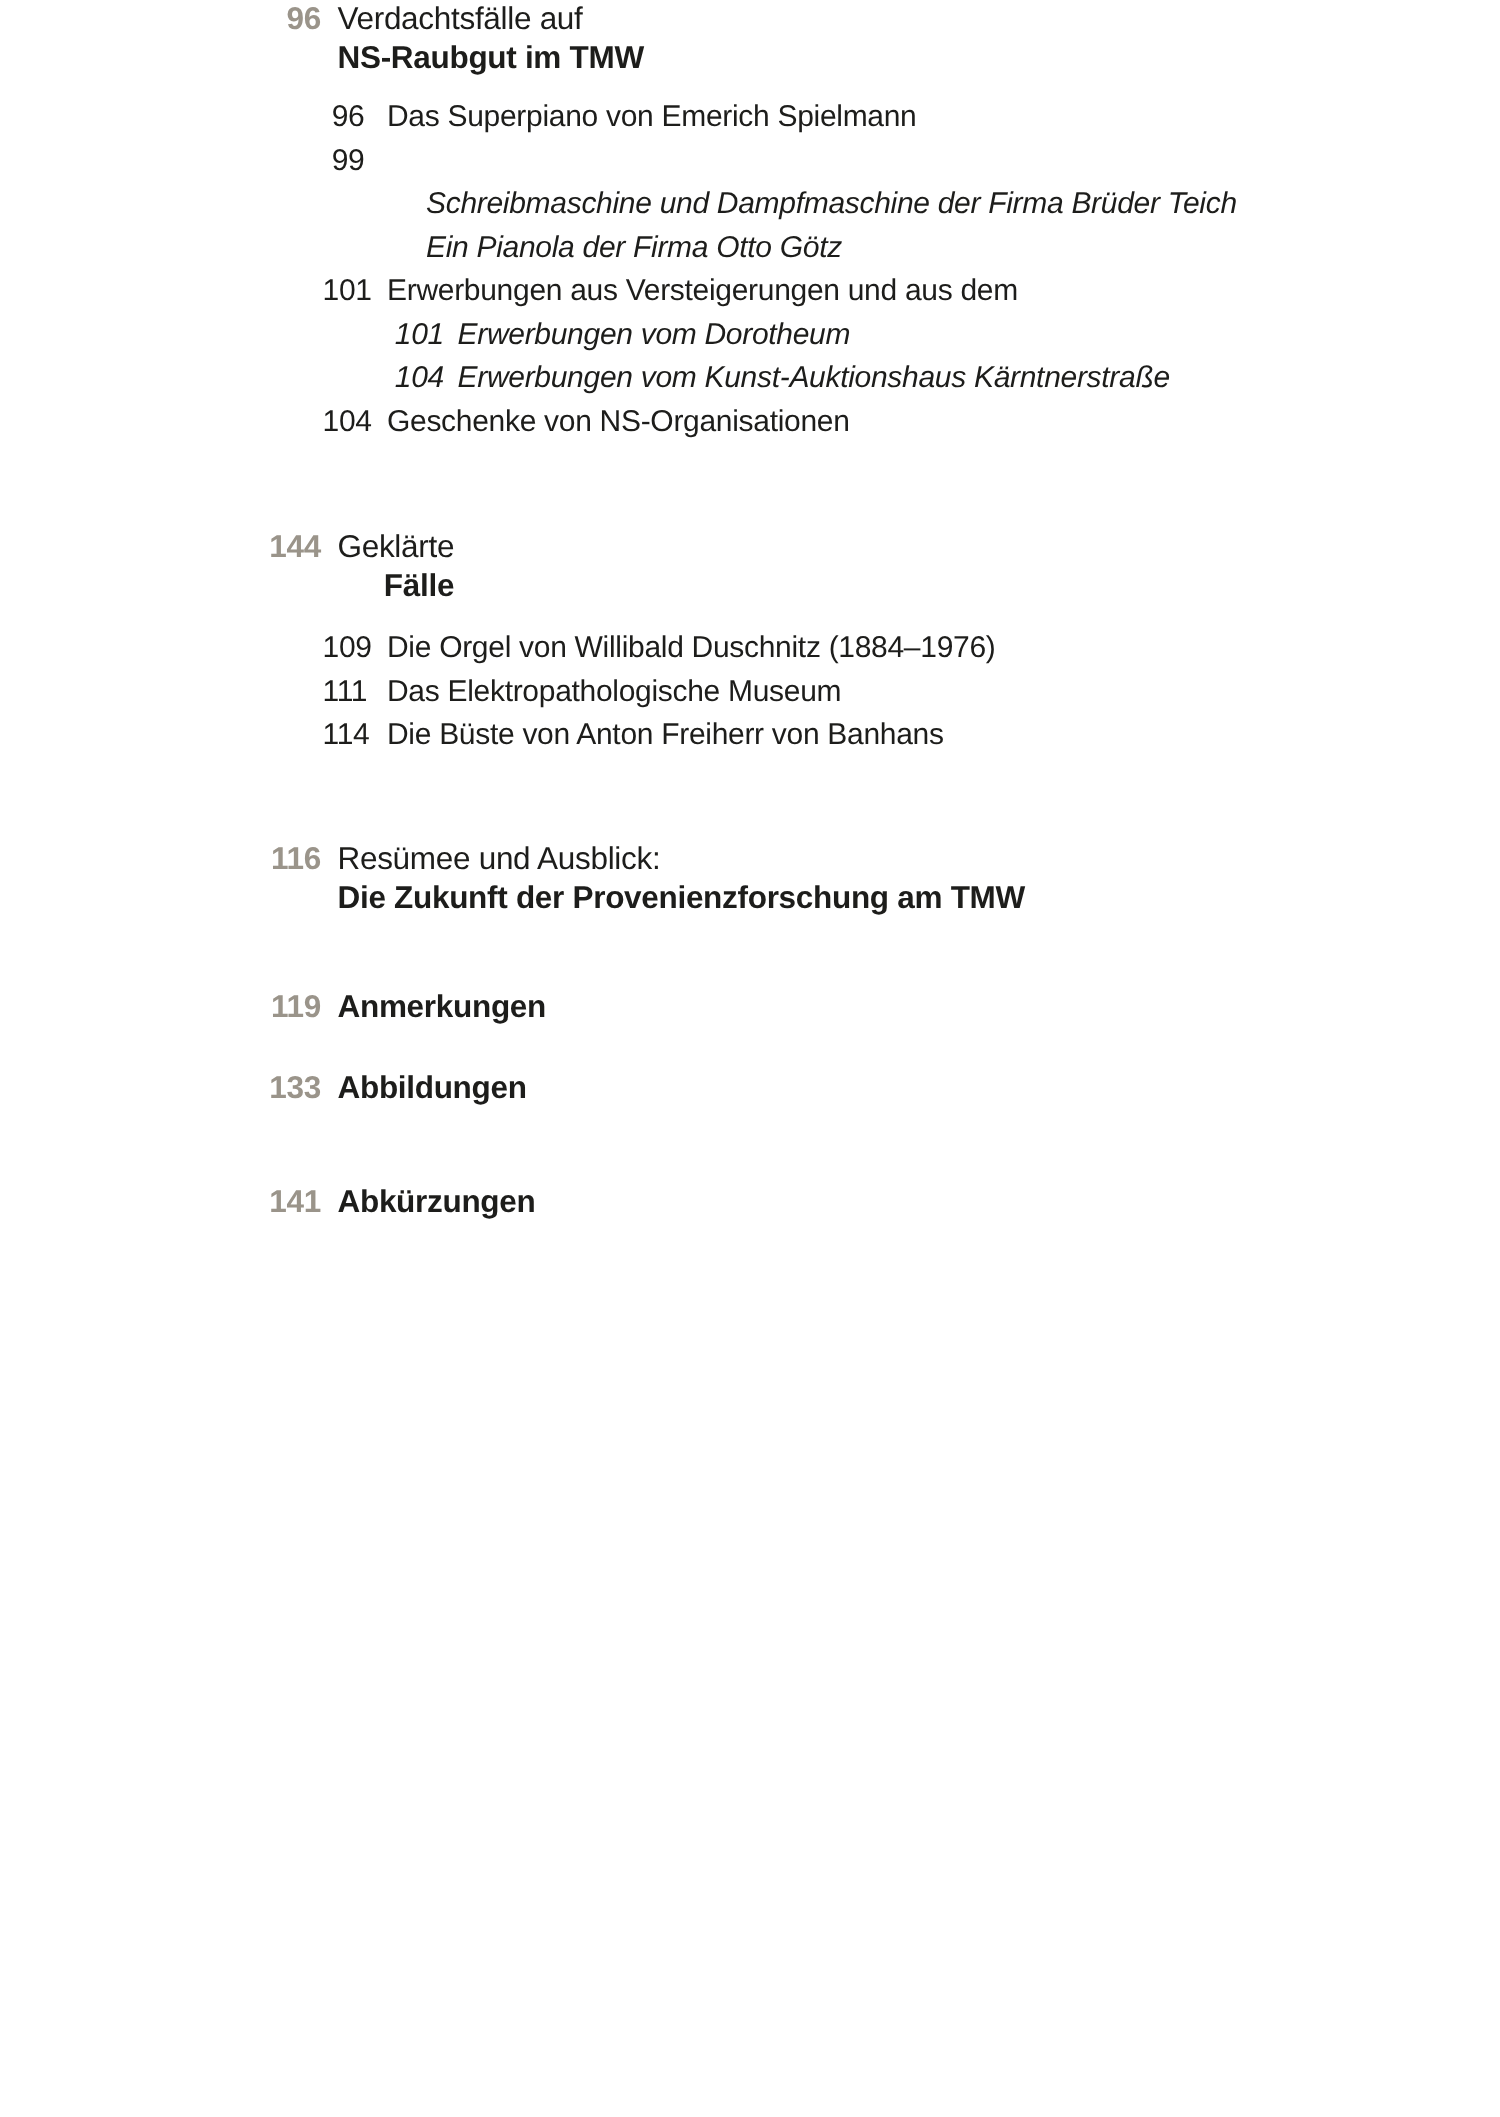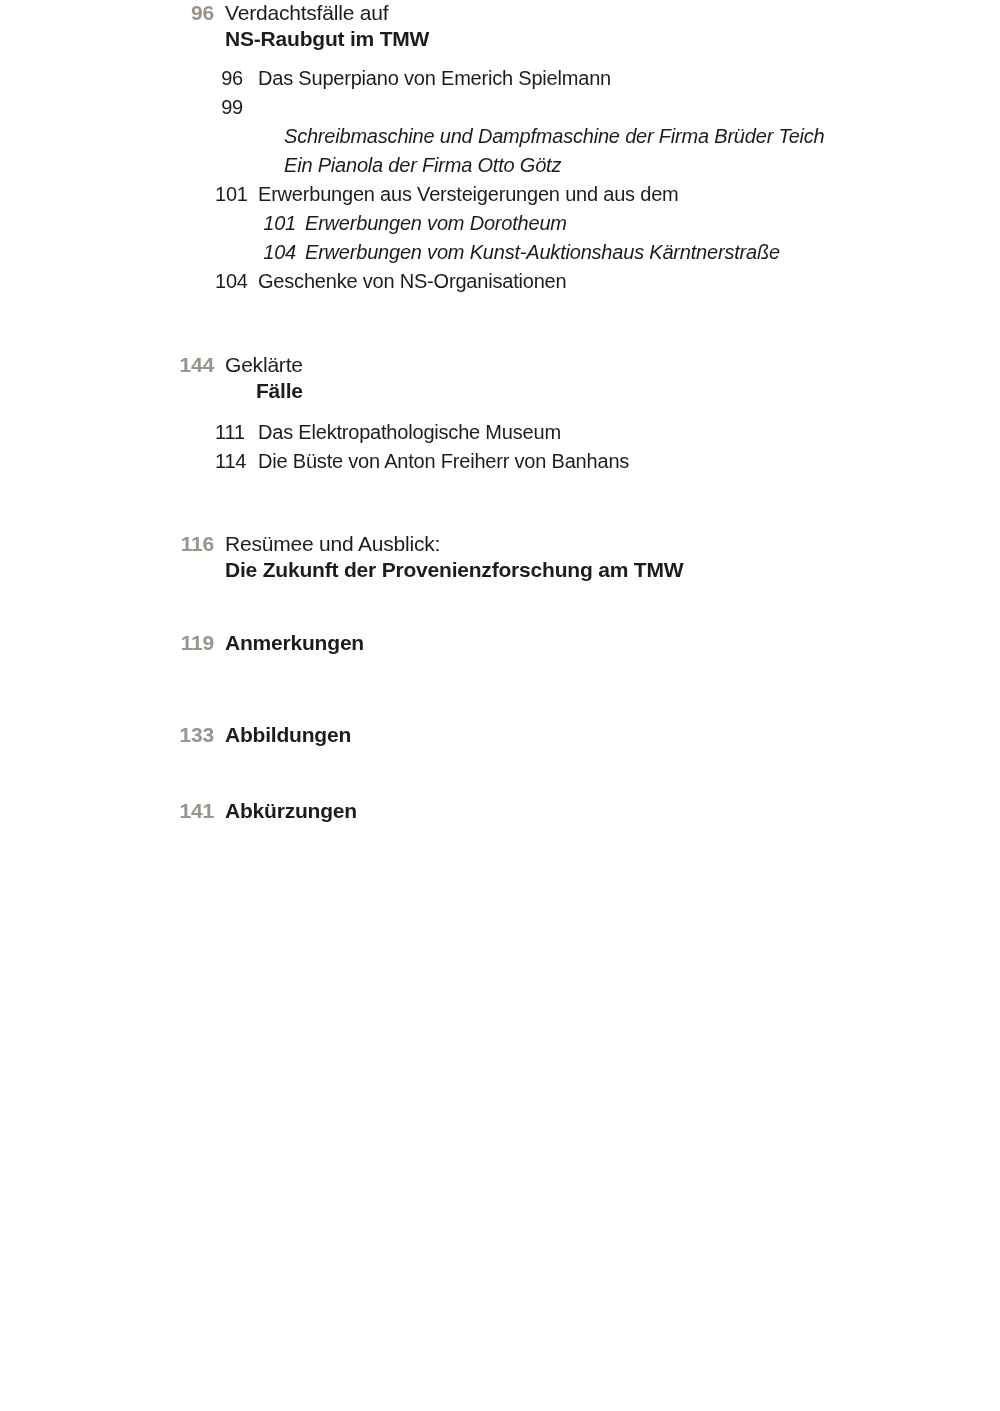--- a/index.html
+++ b/index.html
@@ -65,21 +65,21 @@
     margin-right: 9px;
   }
   .entry.italic-plain {
     font-style: italic;
     margin-left: 123px;
   }
   
   .gap-s2 { margin-top: 56px; }
   .gap-s3 { margin-top: 55px; }
   .gap-s4 { margin-top: 47px; }
-  .gap-s5 { margin-top: 66px; }
+  .gap-s5 { margin-top: 28px; }
   .gap-s6 { margin-top: 50px; }
   .entries-s2 { margin-top: 14px; }
 </style>
 </head>
 <body>
 
 <div class="toc">
 
   <div class="section">
     <div class="sec-num">96</div>
@@ -124,20 +124,24 @@
 
   <div class="section gap-s2">
     <div class="sec-num">144</div>
     <div class="sec-titles">
       <div>Geklärte</div>
       <div class="sec-title-bold">Fälle</div>
     </div>
   </div>
   <div class="entries entries-s2">
     <div class="entry">
+      <div class="e-num">109</div>
+      <div class="e-text">Die Orgel von Willibald Duschnitz (1884–1976)</div>
+    </div>
+    <div class="entry">
       <div class="e-num">111</div>
       <div class="e-text">Das Elektropathologische Museum</div>
     </div>
     <div class="entry">
       <div class="e-num">114</div>
       <div class="e-text">Die Büste von Anton Freiherr von Banhans</div>
     </div>
   </div>
 
   <div class="section gap-s3">

